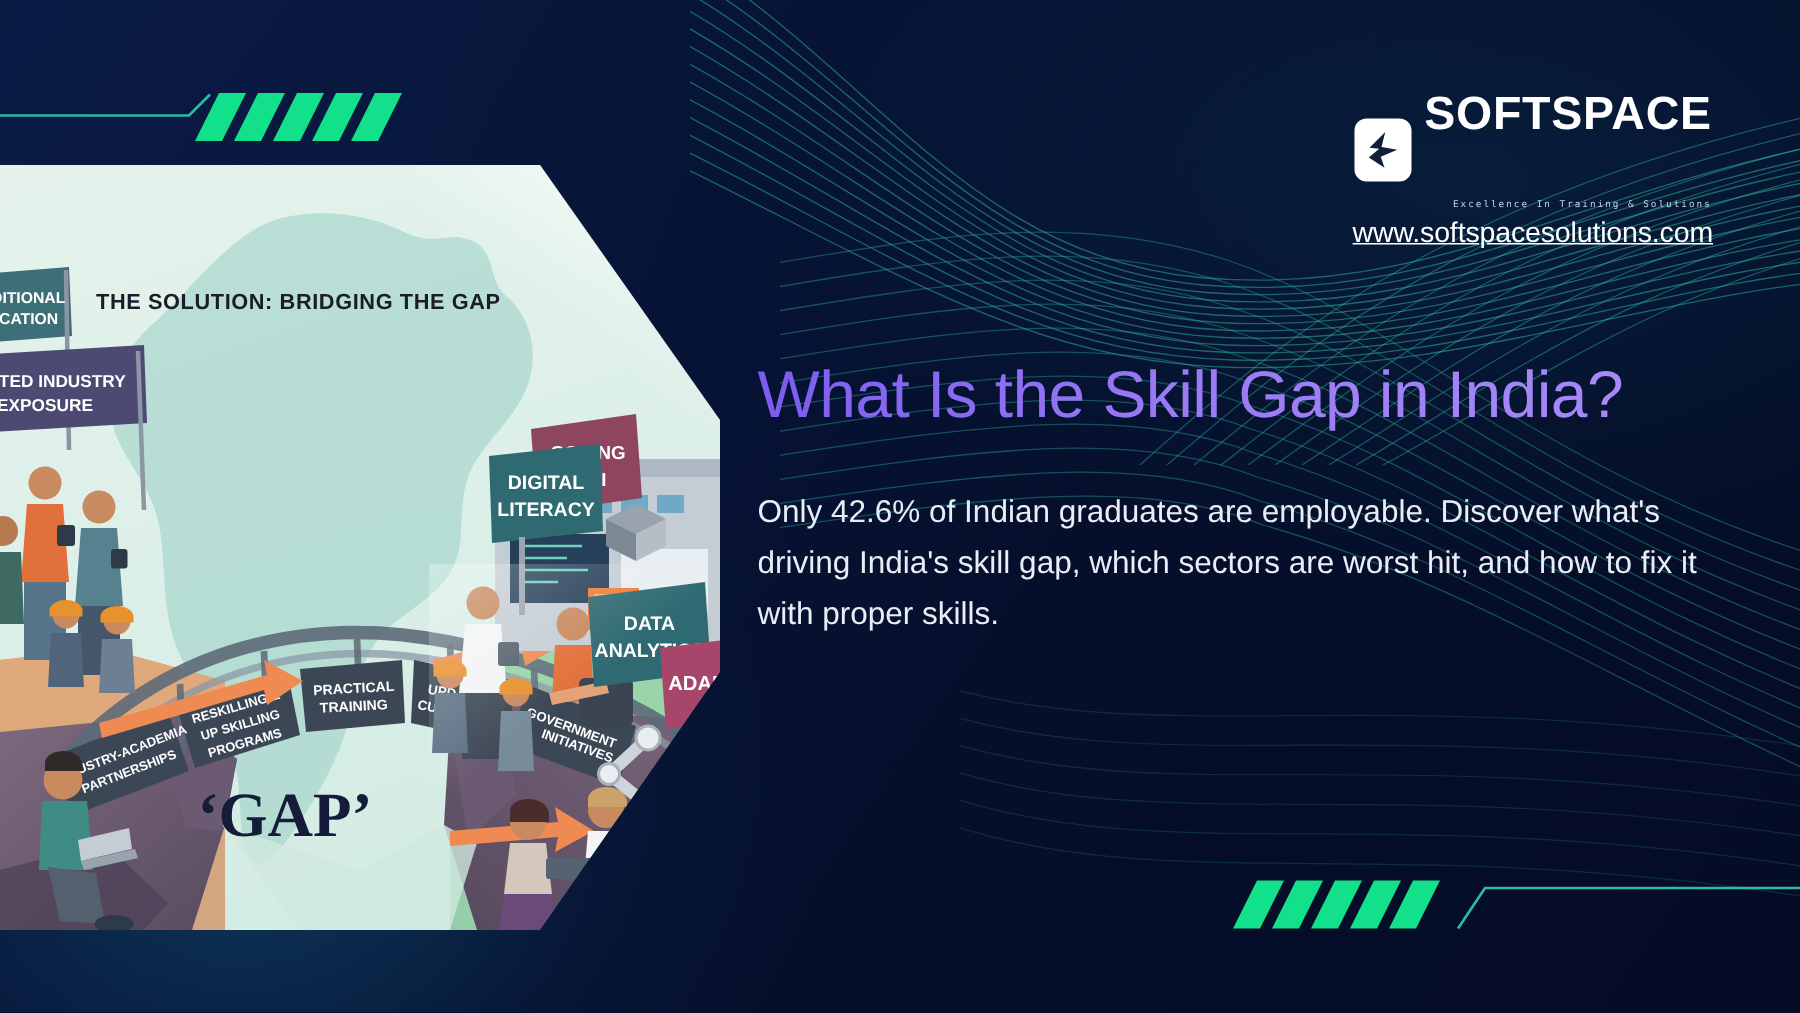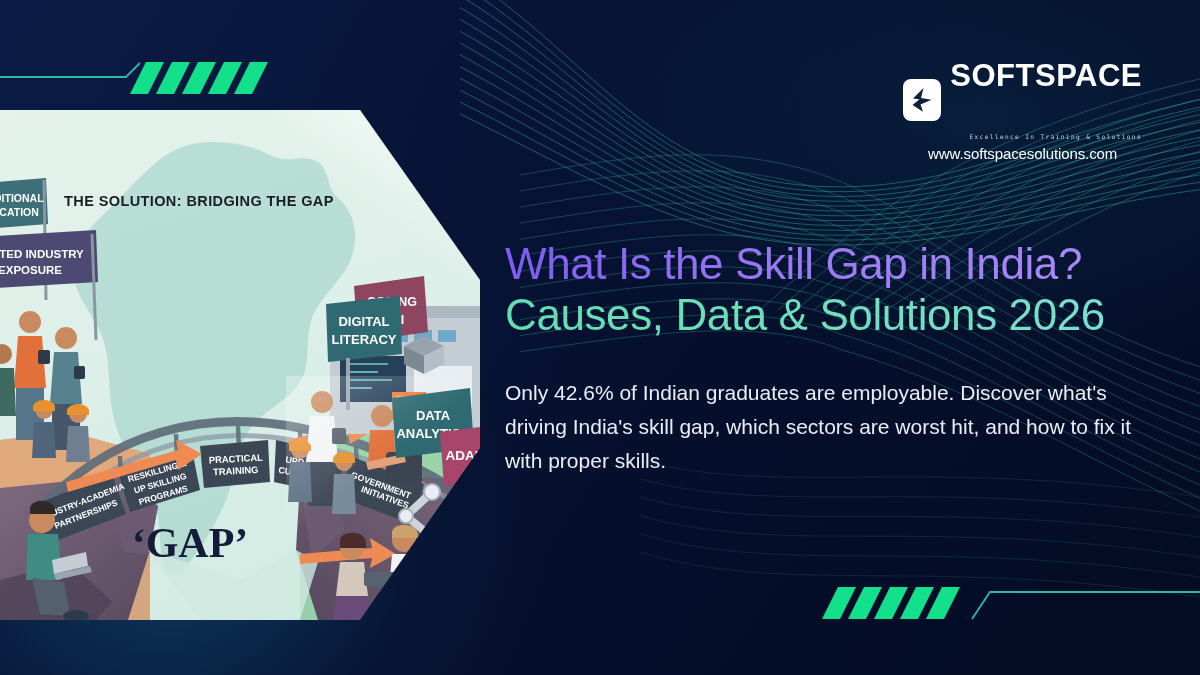--- a/index.html
+++ b/index.html
@@ -47,21 +47,21 @@
   
   .logo{position:absolute;top:60px;right:58px;display:flex;flex-direction:column;align-items:center;}
   .logo-row{display:flex;align-items:center;gap:9px;}
   .logo-mark{width:38px;height:42px;border-radius:8px;background:#ffffff;
     display:flex;align-items:center;justify-content:center;flex:0 0 auto;}
   .logo-mark svg{display:block;}
   .logo-text{display:flex;flex-direction:column;align-items:flex-start;gap:40px;}
   .logo-name{color:#ffffff;font-size:31px;font-weight:700;letter-spacing:.5px;line-height:1;}
   .logo-tag{color:#c8d4e4;font-size:6.2px;letter-spacing:1.35px;line-height:1;margin-top:3px;
     font-family:"DejaVu Sans Mono","Liberation Mono",monospace;align-self:flex-end;}
-  .logo-url{color:#ffffff;font-size:15px;letter-spacing:-.1px;margin-top:5px;}
+  .logo-url{color:#ffffff;font-size:19px;letter-spacing:-.1px;margin-top:5px;text-decoration:underline;}
 
   
   .content{position:absolute;left:505px;top:238px;width:680px;}
   .title{font-size:44px;font-weight:400;line-height:1.16;letter-spacing:-.4px;}
   .title-l1{display:block;background:linear-gradient(93deg,#7c5cf0 0%,#9a7af5 42%,#ab8ef8 100%);
     -webkit-background-clip:text;background-clip:text;color:transparent;}
   .title-l2{display:block;background:linear-gradient(93deg,#62dfb2 0%,#6fe0bd 45%,#7ce0d2 100%);
     -webkit-background-clip:text;background-clip:text;color:transparent;}
   .subtitle{margin-top:36px;color:#e9eef6;font-size:21px;line-height:1.62;max-width:634px;font-weight:400;}
 </style>
@@ -402,18 +402,17 @@
         <span class="logo-name">SOFTSPACE</span>
         <span class="logo-tag">Excellence In Training &amp; Solutions</span>
       </span>
     </div>
     <span class="logo-url">www.softspacesolutions.com</span>
   </div>
 
   <div class="content">
     <h1 class="title">
       <span class="title-l1">What Is the Skill Gap in India?</span>
-      <span class="title-l2">Causes, Data &amp; Solutions 2026</span>
     </h1>
     <p class="subtitle">Only 42.6% of Indian graduates are employable. Discover what's driving India's skill gap, which sectors are worst hit, and how to fix it with proper skills.</p>
   </div>
 
 </div>
 
 </body></html>

